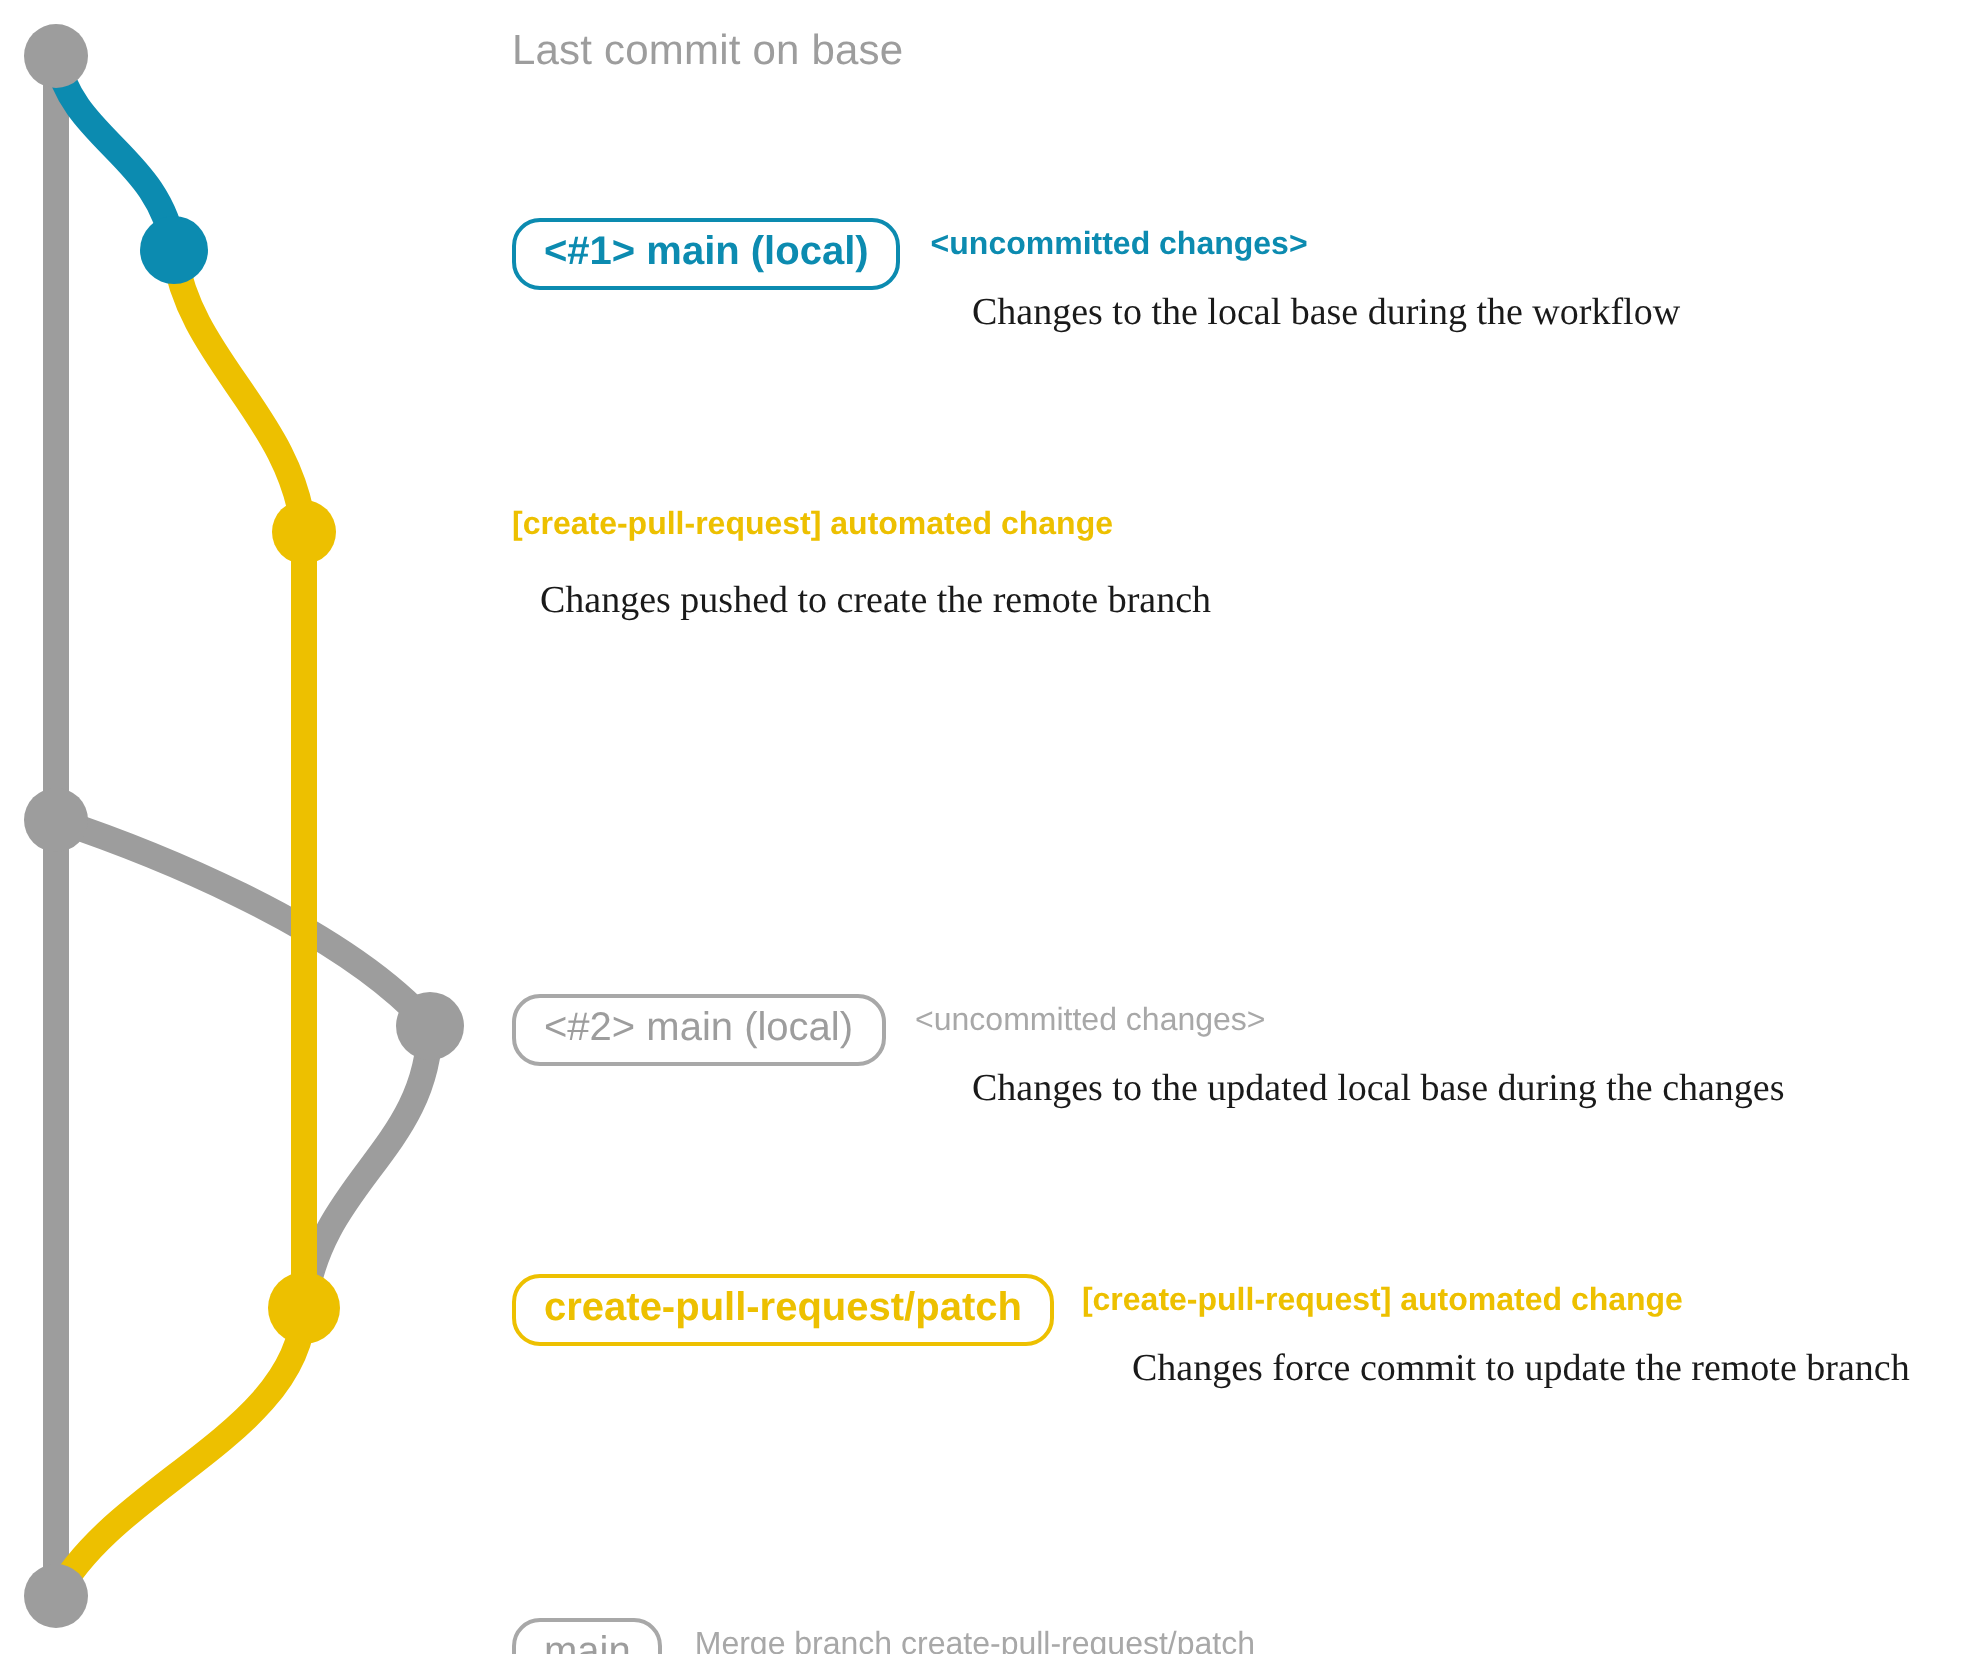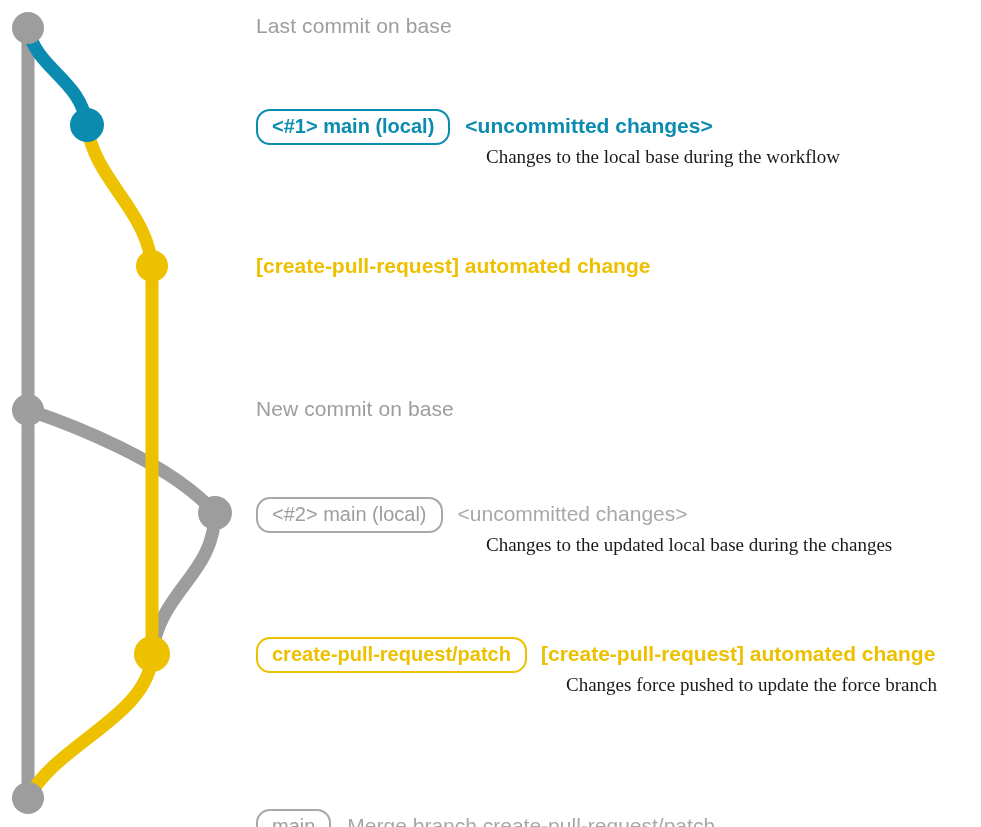--- a/index.html
+++ b/index.html
@@ -37,21 +37,21 @@
     line-height:1.15;
     white-space:nowrap;
     background:#fff;
     box-sizing:border-box;
   }
   .badge.teal{border-color:#0c8bb0;color:#0c8bb0;font-weight:bold;}
   .badge.yellow{border-color:#edc000;color:#edc000;font-weight:bold;}
   .badge.gray{border-color:#a8a8a8;color:#9d9d9d;}
 
   .subject{
-    font-size:21px;
+    font-size:16px;
     white-space:nowrap;
     line-height:1.2;
   }
   .subject.teal{color:#0c8bb0;font-weight:bold;}
   .subject.yellow{color:#edc000;font-weight:bold;}
   .subject.gray{color:#a8a8a8;}
 
   .desc{
     position:absolute;
     font-family:"Liberation Serif", serif;
@@ -103,36 +103,34 @@
 
     <div class="row" style="left:256px;top:109px;">
       <span class="badge teal">&lt;#1&gt; main (local)</span>
       <span class="subject teal" style="margin-left:15px;margin-top:4px;">&lt;uncommitted changes&gt;</span>
     </div>
     <div class="desc" style="left:486px;top:146px;">Changes to the local base during the workflow</div>
 
     <div class="row" style="left:256px;top:253px;">
       <span class="subject yellow">[create-pull-request] automated change</span>
     </div>
+    <div class="desc" style="left:270px;top:290px;">Changes pushed to create the remote branch</div>
 
-    <div class="row" style="left:256px;top:397px;">
-      <span class="heading">New commit on base</span>
-    </div>
 
     <div class="row" style="left:256px;top:497px;justify-content:flex-end;">
       <span class="badge gray">&lt;#2&gt; main (local)</span>
       <span class="subject gray" style="margin-left:15px;margin-top:4px;">&lt;uncommitted changes&gt;</span>
     </div>
     <div class="desc" style="left:486px;top:534px;">Changes to the updated local base during the changes</div>
 
     <div class="row" style="left:256px;top:637px;">
       <span class="badge yellow">create-pull-request/patch</span>
       <span class="subject yellow" style="margin-left:14px;margin-top:4px;">[create-pull-request] automated change</span>
     </div>
-    <div class="desc" style="left:566px;top:674px;">Changes force pushed to update the force branch</div>
+    <div class="desc" style="left:566px;top:674px;">Changes force commit to update the remote branch</div>
 
     <div class="row" style="left:256px;top:809px;">
       <span class="badge gray">main</span>
       <span class="subject gray" style="margin-left:16px;margin-top:4px;">Merge branch create-pull-request/patch</span>
     </div>
 
   </div>
 </div>
 
 </body></html>

